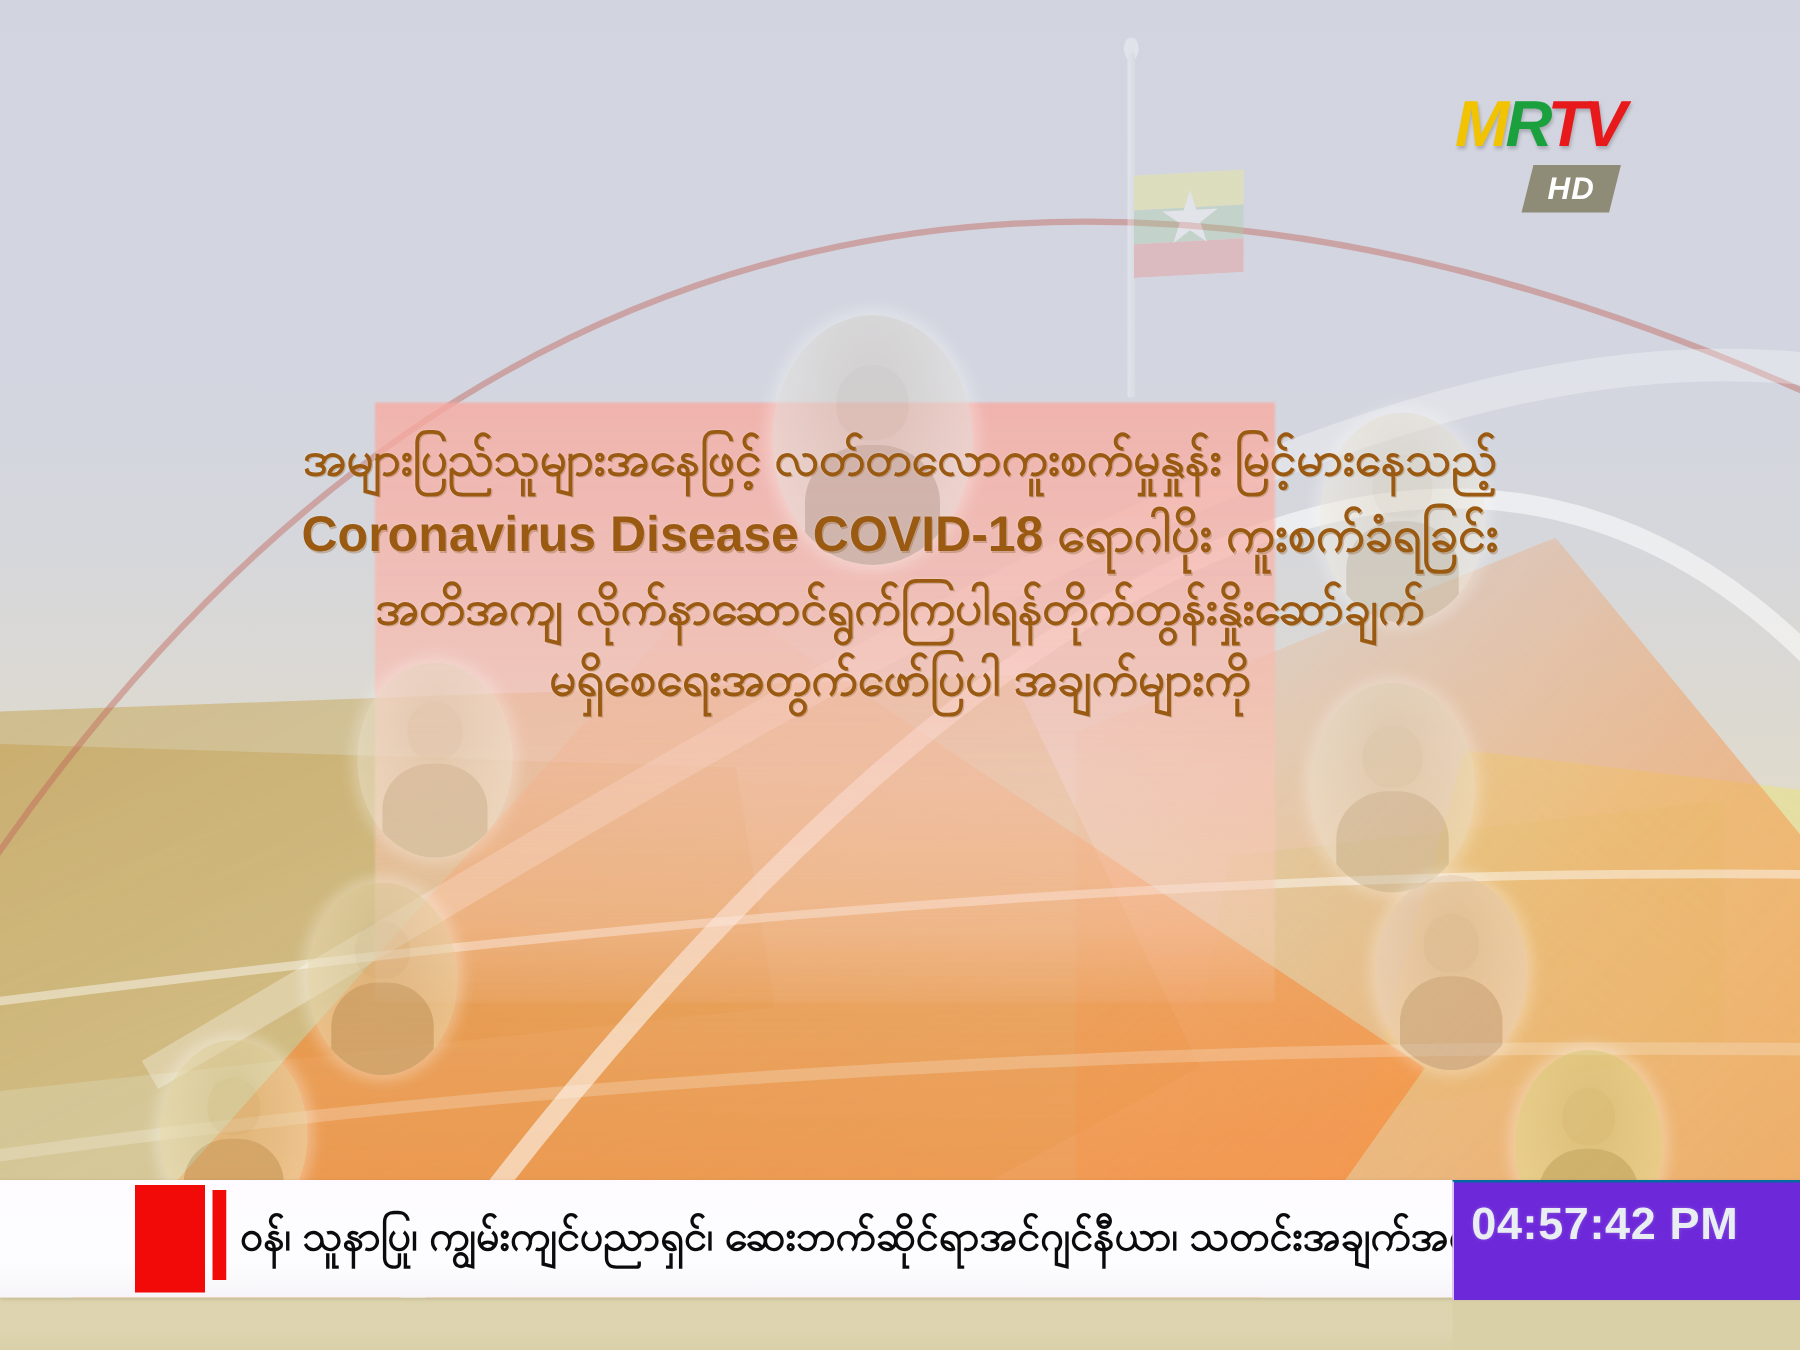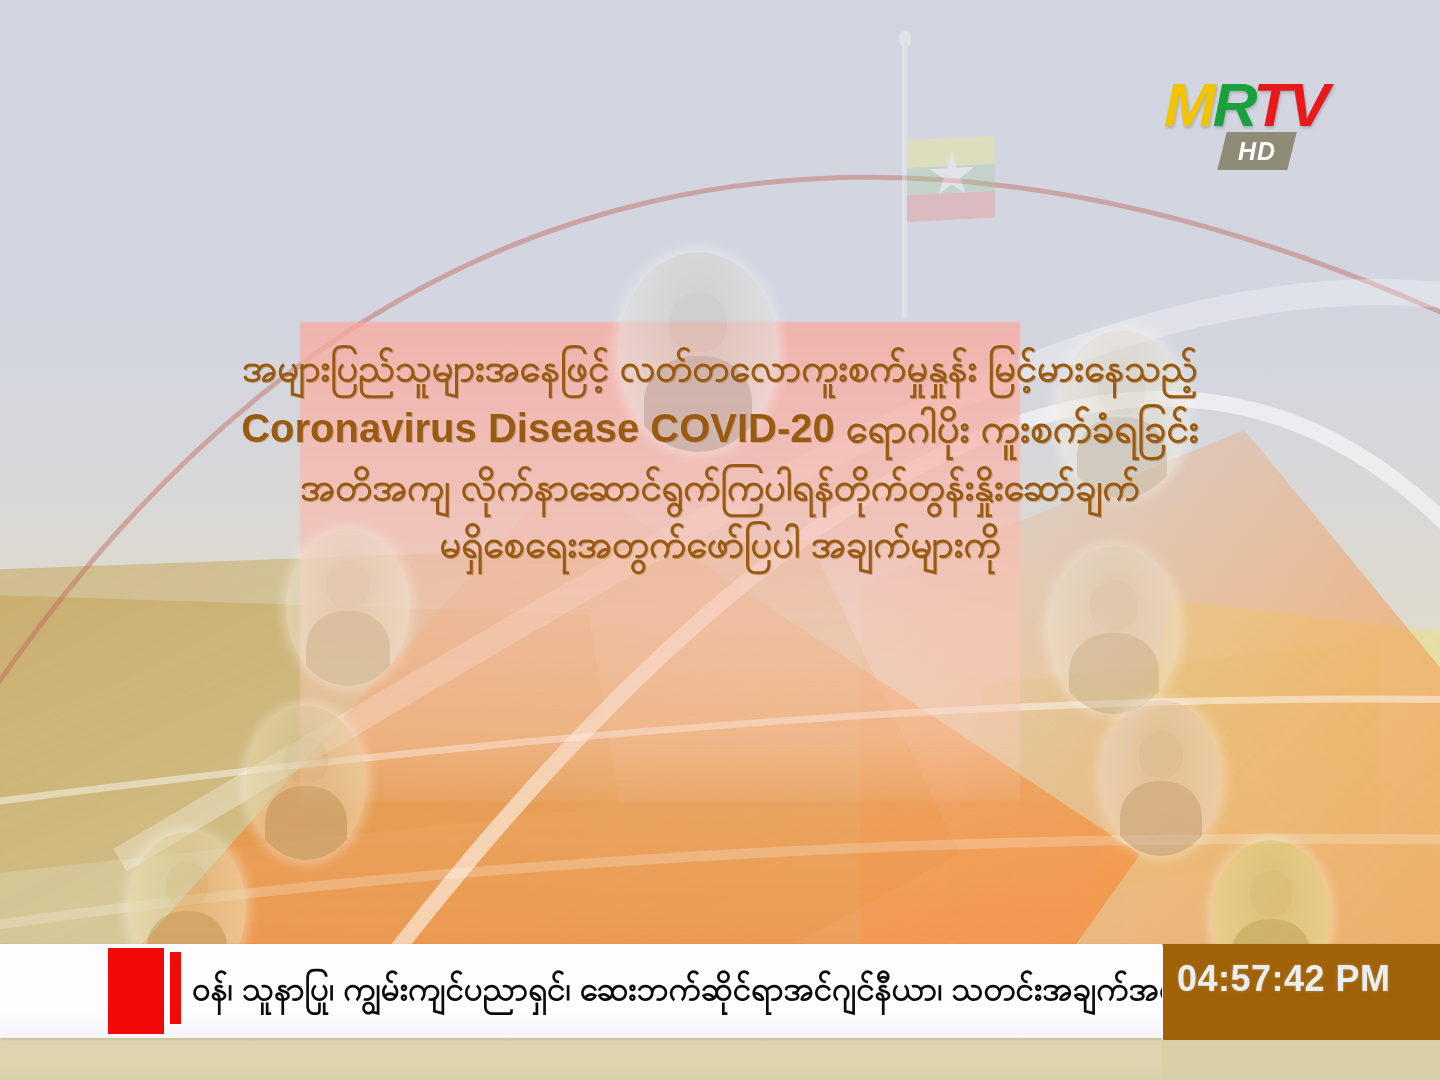--- a/index.html
+++ b/index.html
@@ -223,21 +223,21 @@
     top: 74px;
     width: 180px;
     height: 108px;
   }
   .logo-word {
     position: absolute;
     left: 0;
     top: 0;
     font-family: "Liberation Sans", "DejaVu Sans", sans-serif;
     font-weight: 700;
-    font-size: 62px;
+    font-size: 52px;
     line-height: 1;
     letter-spacing: -3px;
     font-style: italic;
     white-space: nowrap;
     text-shadow: 1px 2px 3px rgba(0,0,0,0.20);
   }
   .logo-m  { color: #f2c300; }
   .logo-r  { color: #1aa03c; }
   .logo-tv { color: #e8191b; }
 
@@ -305,22 +305,22 @@
     font-size: 33px;
     white-space: nowrap;
     font-family: "Liberation Sans", "DejaVu Sans", sans-serif;
   }
   #clock-box {
     position: absolute;
     left: 1162px;
     top: 944px;
     width: 278px;
     height: 94px;
-    background: #a16207;
-    border-top: 2px solid #a16207;
+    background: #6d28d9;
+    border-top: 2px solid #0369a1;
     border-left: 1px solid #ffffff;
   }
   #clock-text {
     position: absolute;
     left: 14px;
     top: 12px;
     color: #e9eef2;
     font-weight: 700;
     font-size: 36px;
     letter-spacing: 0.5px;
@@ -420,21 +420,21 @@
       </div>
       <div class="medallion" style="left: 1212px; top: 840px; width: 118px; height: 152px; opacity: 0.55; background: rgb(230, 224, 154);">
         <div class="face" style="background: radial-gradient(at 50% 34%, rgb(207, 199, 126) 0%, rgb(230, 224, 154) 72%);"></div>
         <div class="med-fig" style="left: 37.76px; top: 30.4px; width: 42.48px; height: 45.6px; background: rgb(207, 199, 126);"></div>
         <div class="med-body" style="left: 18.88px; top: 79.04px; width: 80.24px; height: 76px; background: rgb(185, 177, 102);"></div>
       </div>
     </div>
 
   <div id="headline">
     <span class="hl-line">အများပြည်သူများအနေဖြင့် လတ်တလောကူးစက်မှုနှုန်း မြင့်မားနေသည့်</span>
-    <span class="hl-line latin">Coronavirus Disease COVID-20 ရောဂါပိုး ကူးစက်ခံရခြင်း</span>
+    <span class="hl-line latin">Coronavirus Disease COVID-18 ရောဂါပိုး ကူးစက်ခံရခြင်း</span>
     <span class="hl-line">အတိအကျ လိုက်နာဆောင်ရွက်ကြပါရန်တိုက်တွန်းနှိုးဆော်ချက်</span>
     <span class="hl-line">မရှိစေရေးအတွက်ဖော်ပြပါ အချက်များကို</span>
   </div>
 
   <div id="logo">
     <div class="logo-word"><span class="logo-m">M</span><span class="logo-r">R</span><span class="logo-tv">TV</span></div>
     <div class="logo-hd-plate"></div>
     <div class="logo-hd-text">HD</div>
   </div>
 

